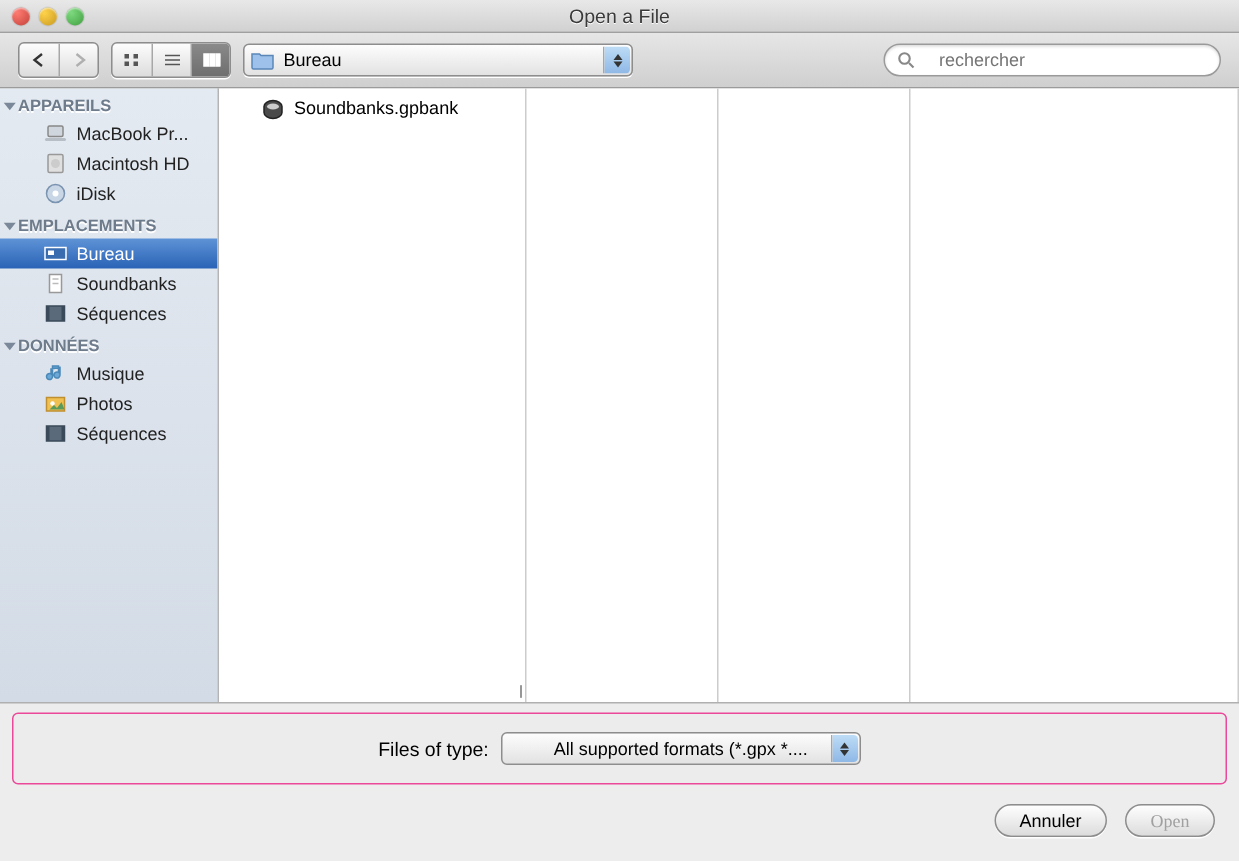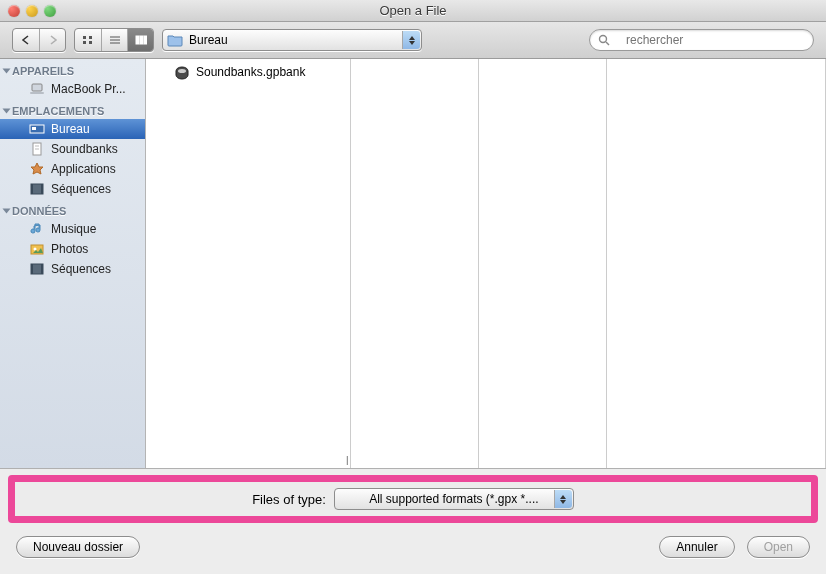--- a/index.html
+++ b/index.html
@@ -43,27 +43,27 @@
 
 .columns { flex:1; background:#fff; display:flex; position:relative; }
 .col { border-right:1px solid #ccc; padding:4px 0; }
 .col:nth-child(1){ width:205px; }
 .col:nth-child(2){ width:128px; }
 .col:nth-child(3){ width:128px; }
 .col:nth-child(4){ flex:1; }
 .file-row { display:flex; align-items:flex-start; gap:6px; padding:2px 8px; font-size:12px;margin-left:20px; }
 .col-handle { position:absolute; bottom:1px; left:200px; width:10px; height:12px; color:#888; font-size:9px; letter-spacing:-2px; }
 
-.filterbar { height:48px; background:#ececec; display:flex; align-items:center; justify-content:center; gap:8px; border-top:1px solid #fff; border-bottom:1px solid #b0b0b0; margin:6px 8px 0 8px; border:7px solid #ec4899; border-radius:4px;}
+.filterbar { height:48px; background:#ececec; display:flex; align-items:center; justify-content:center; gap:8px; border-top:1px solid #fff; border-bottom:1px solid #b0b0b0; margin:6px 8px 0 8px; border:1px solid #ec4899; border-radius:4px;}
 .filterbar label { font-size:13px; }
 .typesel { width:240px; height:22px; border:1px solid #8d8d8d; border-radius:4px; background:linear-gradient(#fdfdfd,#e2e2e2); display:flex; align-items:center; padding:0 6px; position:relative; font-size:12px;justify-content:center; }
 
 .buttons { height:48px; display:flex; align-items:center; padding:0 16px; }
 .aqua-btn { height:22px; padding:0 16px; border:1px solid #8d8d8d; border-radius:11px; background:linear-gradient(#fefefe,#dcdcdc); font-size:12px; cursor:pointer; box-shadow:0 1px 0 #fff; }
-.aqua-btn.dis { color:#a0a0a0; }
+.aqua-btn.dis { color:#a0a0a0;font-family:Liberation Serif, serif; }
 .buttons .spacer{flex:1;}
 .buttons .aqua-btn + .aqua-btn { margin-left:12px; }
 </style>
 </head>
 <body>
 
 <div class="titlebar">
   <div class="traffic">
     <div class="tl red"></div>
     <div class="tl yel"></div>
@@ -137,20 +137,38 @@
       </div>
       <div class="side-item">
         <span class="ico">
           <svg width="16" height="16">
             <rect x="3" y="3" width="10" height="7" rx="1" fill="#d0d6de" stroke="#888"></rect>
             <rect x="1" y="11" width="14" height="2" rx="1" fill="#b8bec6"></rect>
           </svg>
         </span>
         <span>MacBook Pr...</span>
       </div>
+      <div class="side-item">
+        <span class="ico">
+          <svg width="16" height="16">
+            <rect x="3" y="2" width="10" height="12" rx="1" fill="#e0e0e0" stroke="#999"></rect>
+            <circle cx="8" cy="8" r="3" fill="#ccc"></circle>
+          </svg>
+        </span>
+        <span>Macintosh HD</span>
+      </div>
+      <div class="side-item">
+        <span class="ico">
+          <svg width="16" height="16">
+            <circle cx="8" cy="8" r="6" fill="#c9d6e6" stroke="#7a93b0"></circle>
+            <circle cx="8" cy="8" r="2" fill="#fff"></circle>
+          </svg>
+        </span>
+        <span>iDisk</span>
+      </div>
       <div class="section-hdr">
         <span class="disc"></span>
         <span>EMPLACEMENTS</span>
       </div>
       <div class="side-item sel">
         <span class="ico">
           <svg width="16" height="16">
             <rect x="1" y="4" width="14" height="8" fill="#3a6db0" stroke="#fff"></rect>
             <rect x="3" y="6" width="4" height="3" fill="#fff"></rect>
           </svg>
@@ -159,28 +177,20 @@
       </div>
       <div class="side-item">
         <span class="ico">
           <svg width="16" height="16">
             <rect x="4" y="2" width="8" height="12" fill="#fff" stroke="#999"></rect>
             <line x1="6" y1="5" x2="10" y2="5" stroke="#bbb"></line>
             <line x1="6" y1="8" x2="10" y2="8" stroke="#bbb"></line>
           </svg>
         </span>
         <span>Soundbanks</span>
-      </div>
-      <div class="side-item">
-        <span class="ico">
-          <svg width="16" height="16">
-            <path d="M8 2 l2 4 l4 0 l-3 3 l1 4 l-4 -2 l-4 2 l1 -4 l-3 -3 l4 0 z" fill="#d98c4a" stroke="#b06a2a"></path>
-          </svg>
-        </span>
-        <span>Applications</span>
       </div>
       <div class="side-item">
         <span class="ico">
           <svg width="16" height="16">
             <rect x="2" y="3" width="12" height="10" fill="#5a6a7a" stroke="#3a4a5a"></rect>
             <rect x="2" y="3" width="2" height="10" fill="#3a4a5a"></rect>
             <rect x="12" y="3" width="2" height="10" fill="#3a4a5a"></rect>
           </svg>
         </span>
         <span>Séquences</span>
@@ -240,17 +250,16 @@
   <div class="typesel">
     <span>All supported formats (*.gpx *....</span>
     <div class="end-stepper">
         <div class="tri up"></div>
         <div class="tri dn"></div>
       </div>
   </div>
 </div>
 
 <div class="buttons">
-  <button class="aqua-btn">Nouveau dossier</button>
   <div class="spacer"></div>
   <button class="aqua-btn">Annuler</button>
   <button class="aqua-btn dis">Open</button>
 </div>
 
 </body></html>

